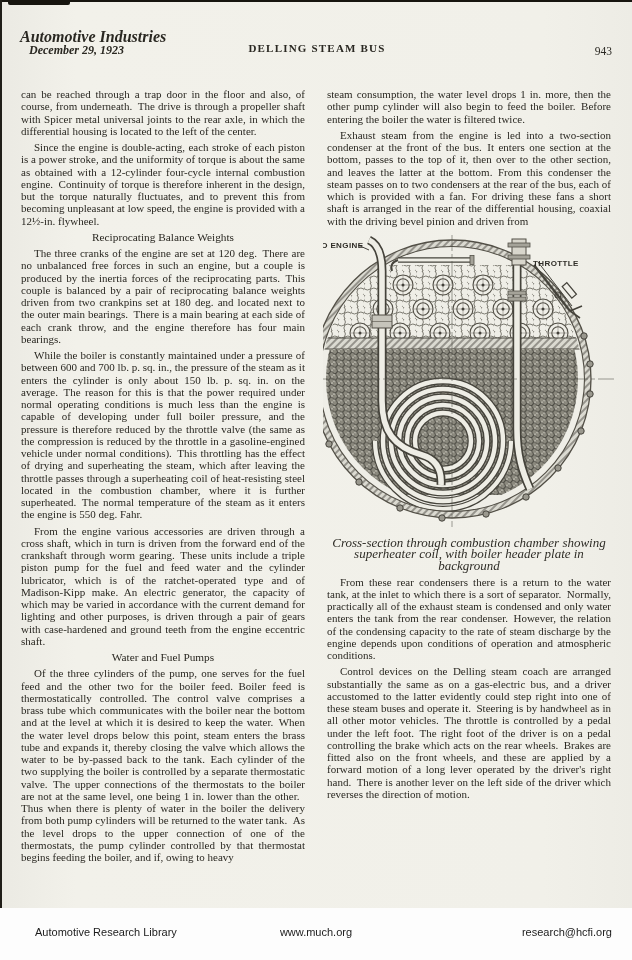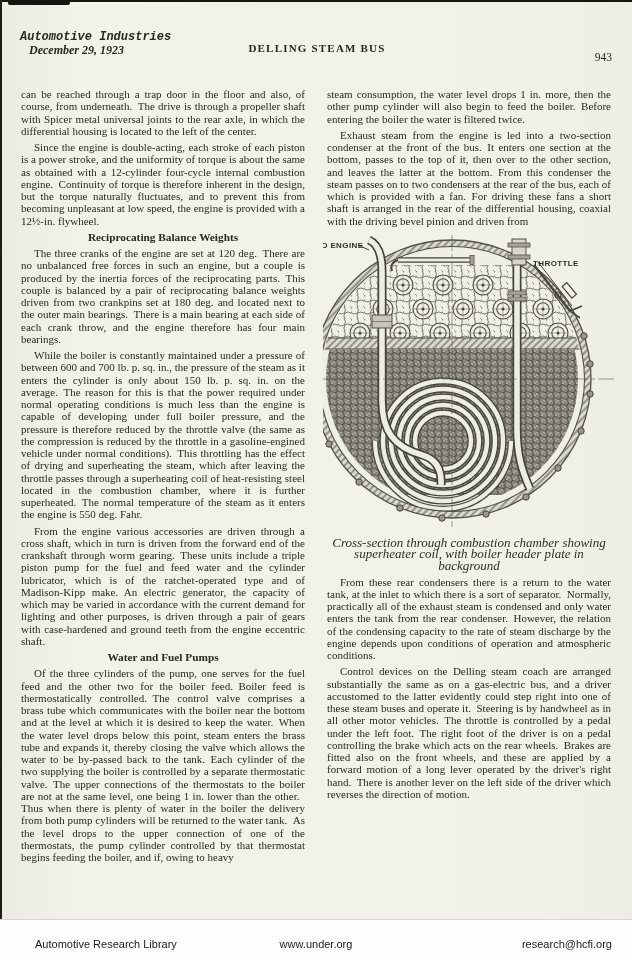--- a/index.html
+++ b/index.html
@@ -9,39 +9,39 @@
   }
   .scan{
     position:absolute;top:0;left:0;right:0;bottom:40px;
     background:linear-gradient(90deg,#ebeae3,#f2f1ea 12%,#f1f0e9 86%,#edece5);
     overflow:hidden;border-bottom:1px solid #d6d5d0;
   }
   .topline{position:absolute;top:0;left:0;right:0;height:2px;background:#17150f;}
   .topblob{position:absolute;top:0;left:8px;width:62px;height:5px;background:#17150f;border-radius:0 0 2px 2px;}
   .leftline{position:absolute;top:0;left:0;width:2px;height:100%;background:#201e18;}
   .pagehead{position:absolute;top:31px;left:20px;right:18px;height:50px;color:#2a2822;}
-  .journal{font-style:italic;font-weight:bold;font-size:12px;line-height:12.5px;font-family:Liberation Mono, monospace;}
+  .journal{font-style:italic;font-weight:bold;font-size:16px;line-height:12.5px;}
   .jdate{font-style:italic;font-weight:bold;font-size:12px;line-height:12.5px;padding-left:9px;}
   .ptitle{position:absolute;top:11px;left:90px;right:90px;text-align:center;font-weight:bold;font-size:11px;letter-spacing:1.2px;}
-  .pnum{position:absolute;top:20px;right:2px;font-size:11.5px;}
+  .pnum{position:absolute;top:14px;right:2px;font-size:11.5px;}
   .cols{
     position:absolute;top:84px;left:17px;right:17px;bottom:42px;
     display:flex;gap:14px;color:#2a2822;
   }
   .col{width:292px;overflow:hidden;text-align:justify;font-size:11px;line-height:12.25px;}
   .col p{margin:4px;text-indent:13px;}
   .col p.cont{text-indent:0;}
-  .col .h{margin:4px 0 3px;text-align:center;text-indent:0;font-weight:bold;font-size:11.3px;}
+  .col .h{margin:4px 0 3px;text-align:center;text-indent:0;font-weight:normal;font-size:11.3px;}
   .fig{width:316px;height:300px;margin:8px 0 0 -11px;position:relative;}
   .caption{
     text-align:center;font-style:italic;font-size:13px;line-height:11.6px;
     margin:2px 8px 4px;color:#2f2d27;
   }
   .pagefoot{
-    position:absolute;left:0;right:0;bottom:0;height:40px;background:#fdfdfd;
+    position:absolute;left:0;right:0;bottom:0;height:52px;background:#fdfdfd;
     font-family:"Liberation Sans", sans-serif;font-size:11px;color:#1b1b1b;
   }
   .pagefoot span{position:absolute;top:18px;white-space:nowrap;}
   .foot-left{left:35px;}
   .foot-mid{left:0;right:0;text-align:center;}
   .foot-right{right:20px;}
 </style>
 </head>
 <body>
 
@@ -217,15 +217,15 @@
       <div class="caption">Cross-section through combustion chamber showing superheater coil, with boiler header plate in background</div>
 
       <p>From these rear condensers there is a return to the water tank, at the inlet to which there is a sort of separator. Normally, practically all of the exhaust steam is condensed and only water enters the tank from the rear condenser. However, the relation of the condensing capacity to the rate of steam discharge by the engine depends upon conditions of operation and atmospheric conditions.</p>
       <p>Control devices on the Delling steam coach are arranged substantially the same as on a gas-electric bus, and a driver accustomed to the latter evidently could step right into one of these steam buses and operate it. Steering is by handwheel as in all other motor vehicles. The throttle is controlled by a pedal under the left foot. The right foot of the driver is on a pedal controlling the brake which acts on the rear wheels. Brakes are fitted also on the front wheels, and these are applied by a forward motion of a long lever operated by the driver's right hand. There is another lever on the left side of the driver which reverses the direction of motion.</p>
     </div>
   </div>
 </div>
 
 <footer class="pagefoot">
   <span class="foot-left">Automotive Research Library</span>
-  <span class="foot-mid">www.under.org</span>
+  <span class="foot-mid">www.much.org</span>
   <span class="foot-right">research@hcfi.org</span>
 </footer>
 
 </body></html>

